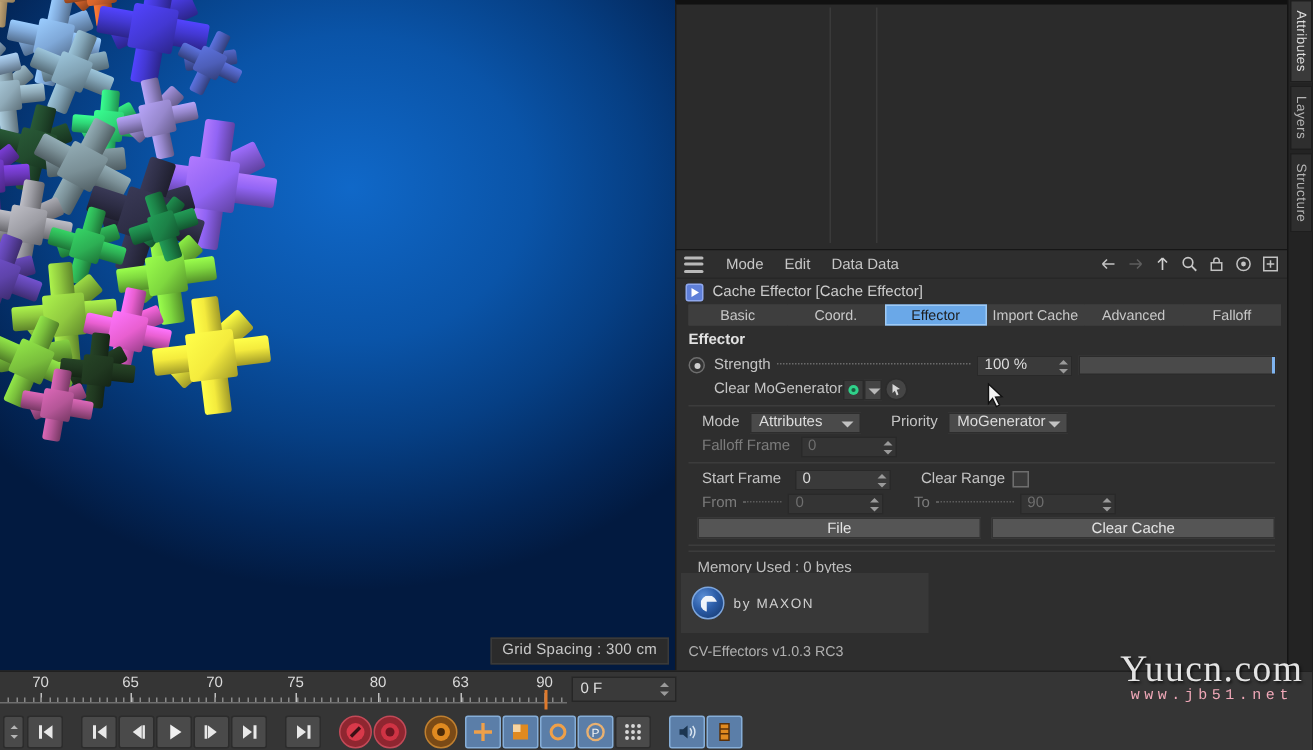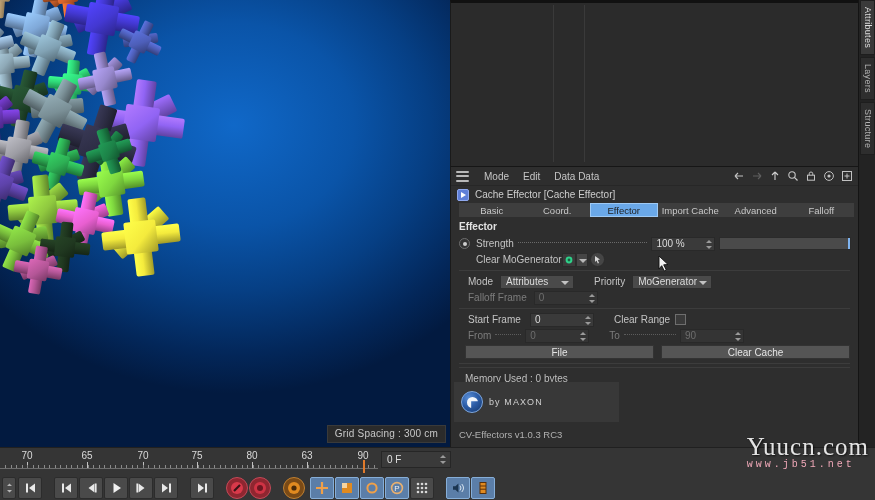--- a/index.html
+++ b/index.html
@@ -248,21 +248,21 @@
   .tb.sm { width: 14px; }
   .grp { display: flex; gap: 1px; }
   .spacer { width: 8px; }
   .tb.round {
     width: 22px; height: 22px; border-radius: 50%;
   }
   .tb.sel { background: #5b7ea8; border-color: #86aed8; }
 
   .watermark {
     position: absolute; right: 6px; bottom: 30px;
-    text-align: left; pointer-events: none;
+    text-align: center; pointer-events: none;
   }
   .wm-main {
     font-size: 25px; color: rgba(255,255,255,.88);
     font-family: "Liberation Serif", serif;
     letter-spacing: 1px; line-height: 25px;
     text-shadow: 1px 1px 2px rgba(0,0,0,.7);
   }
   .wm-sub {
     font-size: 10px; color: #f0a8b8; letter-spacing: 3px;
     font-family: "Liberation Mono", monospace;

